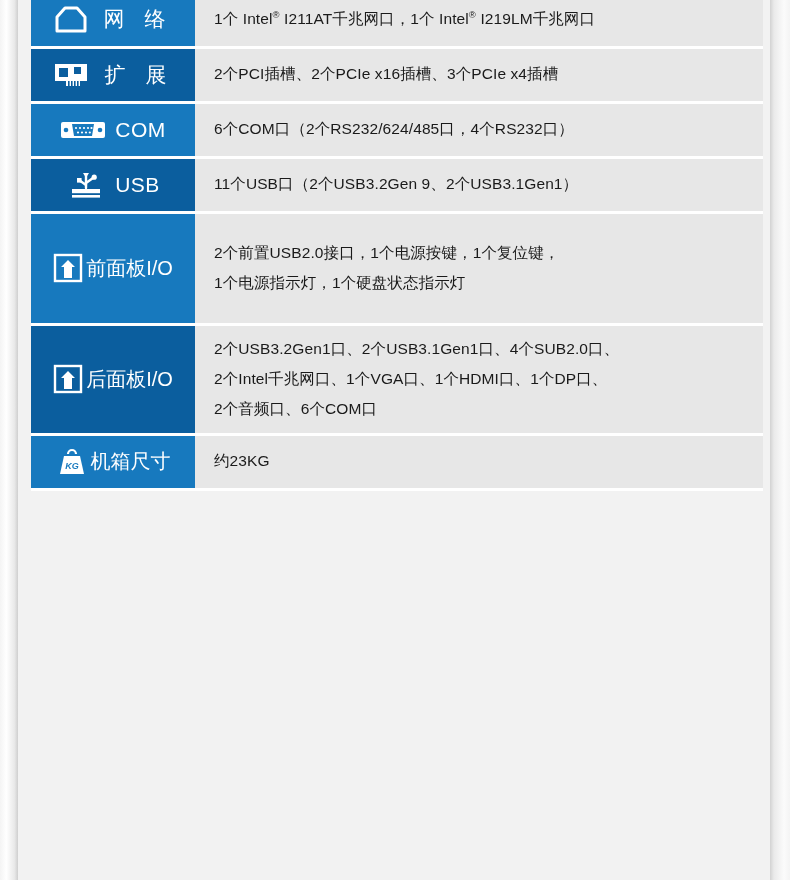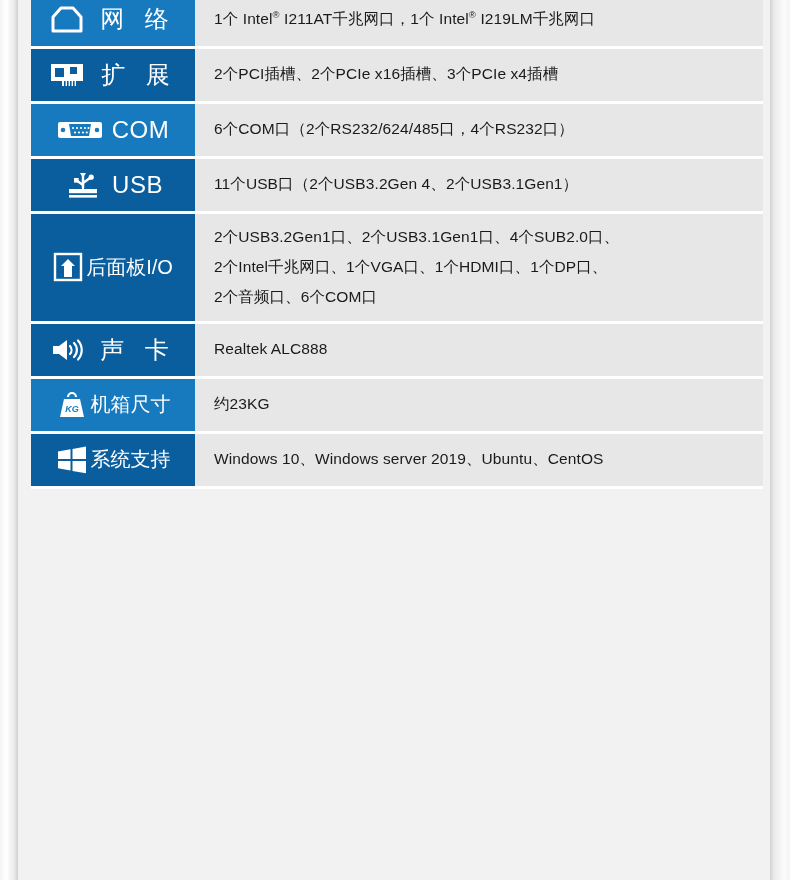--- a/index.html
+++ b/index.html
@@ -76,21 +76,21 @@
     flex: 0 0 auto;
     display: inline-flex;
     align-items: center;
     justify-content: center;
     line-height: 0;
     font-style: italic;
   }
   .icon svg { display: block; }
 
   .label-text {
-    font-size: 24px;
+    font-size: 21px;
     font-weight: 400;
     white-space: nowrap;
     color: #ffffff;
   }
   .label-text.spaced { letter-spacing: 7px; padding-left: 7px; }
   .label-text.narrow { font-size: 20px; letter-spacing: 0px; }
   .label-text.latin  { letter-spacing: 0.5px; }
 
   .value-line { display: block; white-space: nowrap; }
   .sup { font-size: 9.5px; vertical-align: super; line-height: 0; }
@@ -191,65 +191,62 @@
               <rect x="11" y="8" width="4.6" height="4.6" fill="#fff"></rect>
               <path d="M17 3 L23 3 L20 8 Z" fill="#fff"></path>
               <rect x="6" y="19" width="28" height="4.2" fill="#fff"></rect>
               <rect x="6" y="25" width="28" height="2.6" fill="#fff"></rect>
             </svg>
           </span>
           <span class="label-text latin">USB</span>
         </div>
       </td>
       <td class="value-cell">
-        <span class="value-line">11个USB口（2个USB3.2Gen 4、2个USB3.1Gen1）</span>
-      </td>
-    </tr>
-
-
-    <tr class="tone-dark row-h-tall3">
+        <span class="value-line">11个USB口（2个USB3.2Gen 9、2个USB3.1Gen1）</span>
+      </td>
+    </tr>
+
+    <tr class="tone-light row-h-tall2">
       <td class="label-cell">
         <div class="label-inner tight">
           <span class="icon">
             <svg width="30" height="30" viewBox="0 0 30 30">
               <rect x="2" y="2" width="26" height="26" fill="none" stroke="#fff" stroke-width="2.4"></rect>
               <path d="M11 25 V14 H8 L15 7 L22 14 H19 V25 Z" fill="#fff"></path>
             </svg>
           </span>
+          <span class="label-text narrow">前面板I/O</span>
+        </div>
+      </td>
+      <td class="value-cell">
+        <span class="value-line">2个前置USB2.0接口，1个电源按键，1个复位键，</span>
+        <span class="value-line">1个电源指示灯，1个硬盘状态指示灯</span>
+      </td>
+    </tr>
+
+    <tr class="tone-dark row-h-tall3">
+      <td class="label-cell">
+        <div class="label-inner tight">
+          <span class="icon">
+            <svg width="30" height="30" viewBox="0 0 30 30">
+              <rect x="2" y="2" width="26" height="26" fill="none" stroke="#fff" stroke-width="2.4"></rect>
+              <path d="M11 25 V14 H8 L15 7 L22 14 H19 V25 Z" fill="#fff"></path>
+            </svg>
+          </span>
           <span class="label-text narrow">后面板I/O</span>
         </div>
       </td>
       <td class="value-cell">
         <span class="value-line">2个USB3.2Gen1口、2个USB3.1Gen1口、4个SUB2.0口、</span>
         <span class="value-line">2个Intel千兆网口、1个VGA口、1个HDMI口、1个DP口、</span>
         <span class="value-line">2个音频口、6个COM口</span>
       </td>
     </tr>
 
 
-    <tr class="tone-dark row-h-std">
-      <td class="label-cell">
-        <div class="label-inner">
-          <span class="icon">
-            <svg width="34" height="28" viewBox="0 0 34 28">
-              <path d="M3 10 H9 L17 4 V24 L9 18 H3 Z" fill="#fff"></path>
-              <g fill="none" stroke="#fff" stroke-width="2.2" stroke-linecap="round">
-                <path d="M20 10 A6 6 0 0 1 20 18"></path>
-                <path d="M24 7 A10 10 0 0 1 24 21"></path>
-                <path d="M28 4.5 A14 14 0 0 1 28 23.5"></path>
-              </g>
-            </svg>
-          </span>
-          <span class="label-text spaced">声 卡</span>
-        </div>
-      </td>
-      <td class="value-cell">
-        <span class="value-line">Realtek ALC888</span>
-      </td>
-    </tr>
 
 
 
     <tr class="tone-light row-h-std">
       <td class="label-cell">
         <div class="label-inner tight">
           <span class="icon">
             <svg width="32" height="30" viewBox="0 0 32 30">
               <path d="M12 7 A4 4 0 0 1 20 7" fill="none" stroke="#fff" stroke-width="2.2"></path>
               <path d="M8 9 H24 L28 27 H4 Z" fill="#fff"></path>
@@ -257,33 +254,15 @@
             </svg>
           </span>
           <span class="label-text narrow">机箱尺寸</span>
         </div>
       </td>
       <td class="value-cell">
         <span class="value-line">约23KG</span>
       </td>
     </tr>
 
-    <tr class="tone-dark row-h-std">
-      <td class="label-cell">
-        <div class="label-inner tight">
-          <span class="icon">
-            <svg width="32" height="30" viewBox="0 0 32 30">
-              <path d="M2 6.5 L14.5 4.3 V14 H2 Z" fill="#fff"></path>
-              <path d="M16.5 3.9 L30 1.6 V14 H16.5 Z" fill="#fff"></path>
-              <path d="M2 16 H14.5 V25.5 L2 23.3 Z" fill="#fff"></path>
-              <path d="M16.5 16 H30 V28.2 L16.5 25.9 Z" fill="#fff"></path>
-            </svg>
-          </span>
-          <span class="label-text narrow">系统支持</span>
-        </div>
-      </td>
-      <td class="value-cell">
-        <span class="value-line">Windows 10、Windows server 2019、Ubuntu、CentOS</span>
-      </td>
-    </tr>
 
   </tbody>
 </table>
 
 </body></html>

